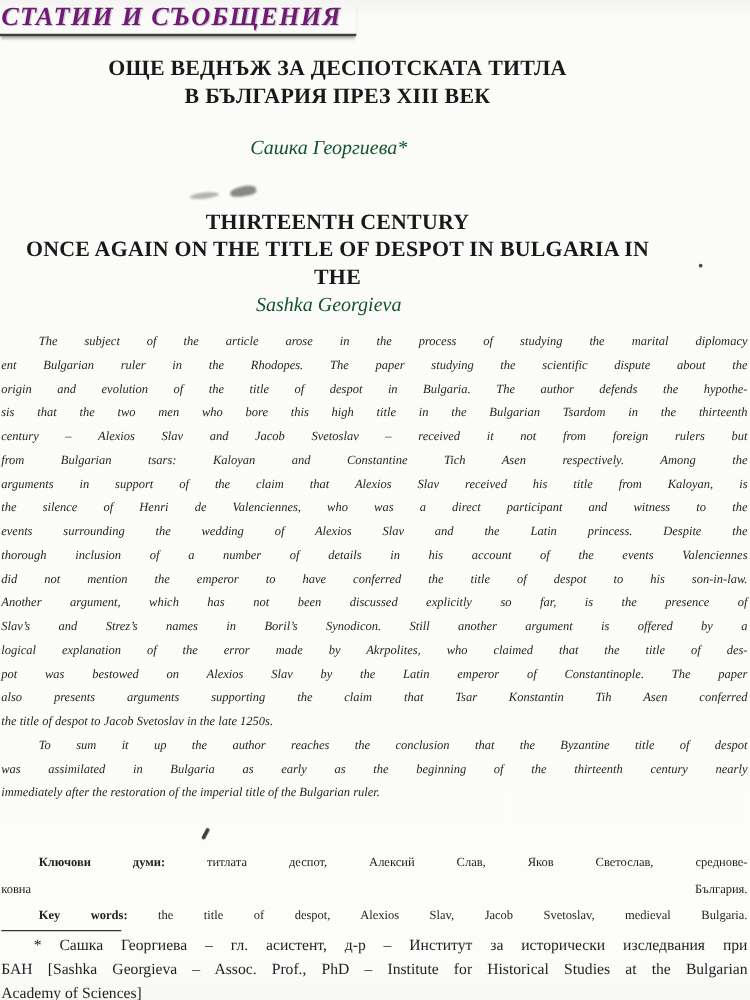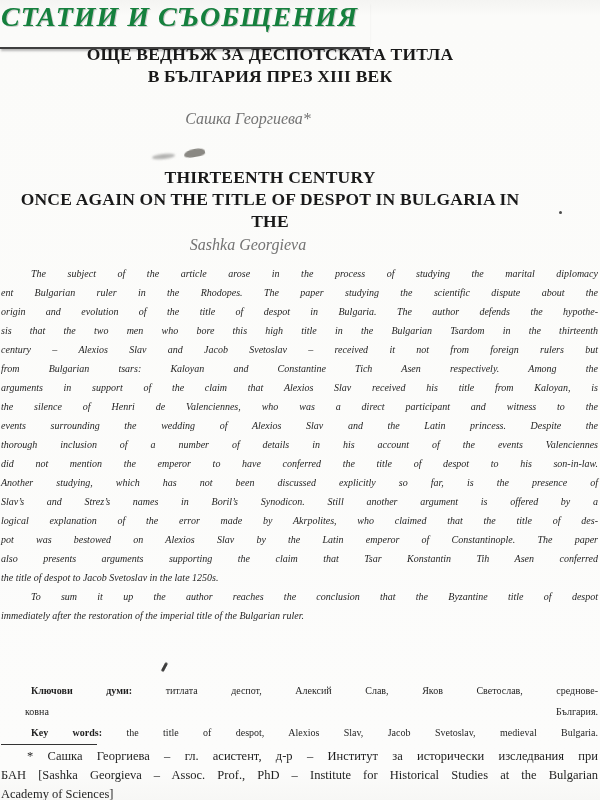--- a/index.html
+++ b/index.html
@@ -8,57 +8,57 @@
     position: relative;
     font-family: "Liberation Serif", "DejaVu Serif", serif;
     color: #1f1f1f;
     background: linear-gradient(180deg, #f4f4f2 0%, #fbfbf9 2%, #fcfcfb 96%, #f7f7f5 100%);
   }
   .abs { position: absolute; }
 
   
   .section-header {
     top: 1px; left: 0;
-    font-size: 28px; font-weight: bold; font-style: italic;
+    font-size: 21px; font-weight: bold; font-style: italic;
     letter-spacing: 1px;
-    color: #15803d;
+    color: #701a75;
     text-shadow: 1px 1px 0 rgba(120,120,120,.35);
     border-bottom: 2px solid #3f3f3f;
     box-shadow: 0 3px 2px -1px rgba(130,130,130,.55);
-    padding: 0 12px 14px 1px;
+    padding: 0 12px 1px 1px;
     display: inline-block;
   }
 
   
   .title-block {
     left: 0; width: 540px; text-align: center;
     font-weight: bold; font-size: 17.5px; line-height: 22px;
     color: #191919; letter-spacing: .2px;
   }
   .title-bg { top: 43px; }
   .title-en { top: 166px; }
 
   .author-line {
-    left: 0; width: 496px; text-align: center;
-    font-style: italic; font-size: 16px; color: #737373;
+    left: 15px; width: 496px; text-align: center;
+    font-style: italic; font-size: 16px; color: #14532d;
   }
   .author-bg { top: 110px; }
   .author-en { top: 236px; }
 
   
   .textblock { left: 1px; width: 597px; }
   .abstract { top: 264px; font-size: 10px; line-height: 19px; font-style: italic; }
   .pline { text-align: justify; text-align-last: justify; white-space: normal; }
   .pline.first { text-indent: 30px; }
   .pline.last { text-align-last: left; }
 
   
   .keywords { top: 680px; font-size: 10px; line-height: 21px; }
   .kw-line { text-align: justify; text-align-last: justify; text-indent: 30px; }
-  .kw-line2 { text-align: left; text-indent: 0; padding-left: 24px; }
+  .kw-line2 { text-align: left; text-indent: 0; }
   .kw-label { font-weight: bold; }
 
   
   .footnote-rule { top: 744px; left: 1px; width: 96px; border-top: 1.5px solid #333; height: 0; }
   .footnote { top: 747px; font-size: 12.5px; line-height: 19px; }
   .footnote .pline.first { text-indent: 26px; }
 
   
   .smudge-a {
     left: 152px; top: 154px; width: 23px; height: 5px;
@@ -110,29 +110,30 @@
       <div class="pline">ent Bulgarian ruler in the Rhodopes. The paper studying the scientific dispute about the</div>
       <div class="pline">origin and evolution of the title of despot in Bulgaria. The author defends the hypothe-</div>
       <div class="pline">sis that the two men who bore this high title in the Bulgarian Tsardom in the thirteenth</div>
       <div class="pline">century – Alexios Slav and Jacob Svetoslav – received it not from foreign rulers but</div>
       <div class="pline">from Bulgarian tsars: Kaloyan and Constantine Tich Asen respectively. Among the</div>
       <div class="pline">arguments in support of the claim that Alexios Slav received his title from Kaloyan, is</div>
       <div class="pline">the silence of Henri de Valenciennes, who was a direct participant and witness to the</div>
       <div class="pline">events surrounding the wedding of Alexios Slav and the Latin princess. Despite the</div>
       <div class="pline">thorough inclusion of a number of details in his account of the events Valenciennes</div>
       <div class="pline">did not mention the emperor to have conferred the title of despot to his son-in-law.</div>
-      <div class="pline">Another studying, which has not been discussed explicitly so far, is the presence of</div>
+      <div class="pline">Another argument, which has not been discussed explicitly so far, is the presence of</div>
       <div class="pline">Slav’s and Strez’s names in Boril’s Synodicon. Still another argument is offered by a</div>
       <div class="pline">logical explanation of the error made by Akrpolites, who claimed that the title of des-</div>
       <div class="pline">pot was bestowed on Alexios Slav by the Latin emperor of Constantinople. The paper</div>
       <div class="pline">also presents arguments supporting the claim that Tsar Konstantin Tih Asen conferred</div>
       <div class="pline last">the title of despot to Jacob Svetoslav in the late 1250s.</div>
     </div>
   <div>
       <div class="pline first">To sum it up the author reaches the conclusion that the Byzantine title of despot</div>
+      <div class="pline">was assimilated in Bulgaria as early as the beginning of the thirteenth century nearly</div>
       <div class="pline last">immediately after the restoration of the imperial title of the Bulgarian ruler.</div>
     </div>
 </div>
 
 <div class="abs textblock keywords">
   <div class="kw-line">
     <span class="kw-label">Ключови думи:</span><span> титлата деспот, Алексий Слав, Яков Светослав, среднове-</span>
   </div>
   <div class="kw-line kw-line2">ковна България.</div>
   <div class="kw-line">

